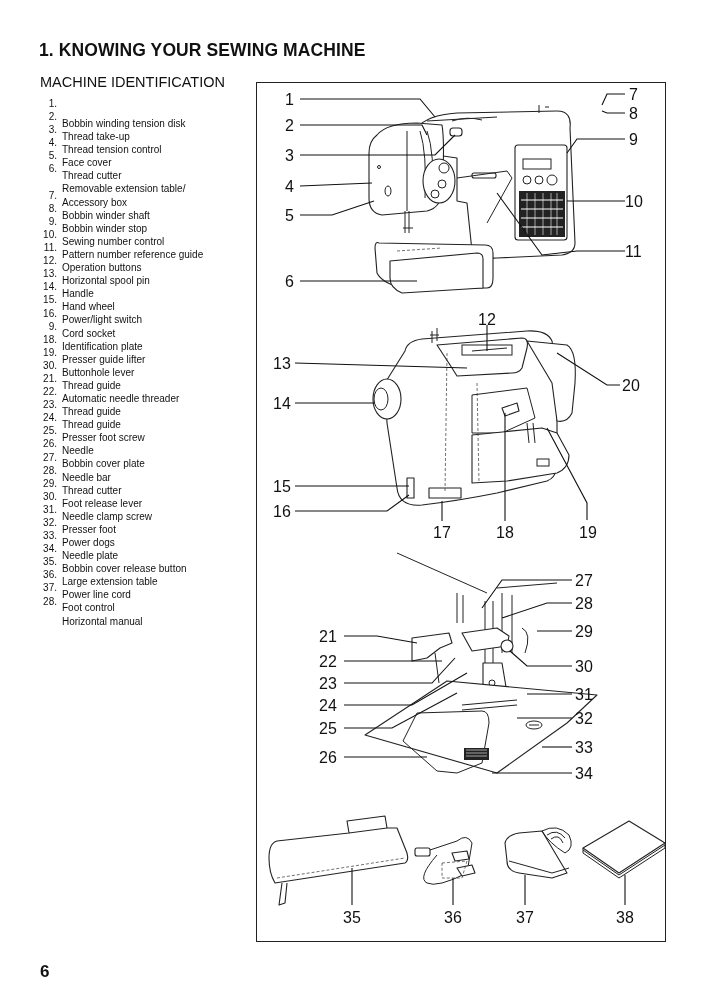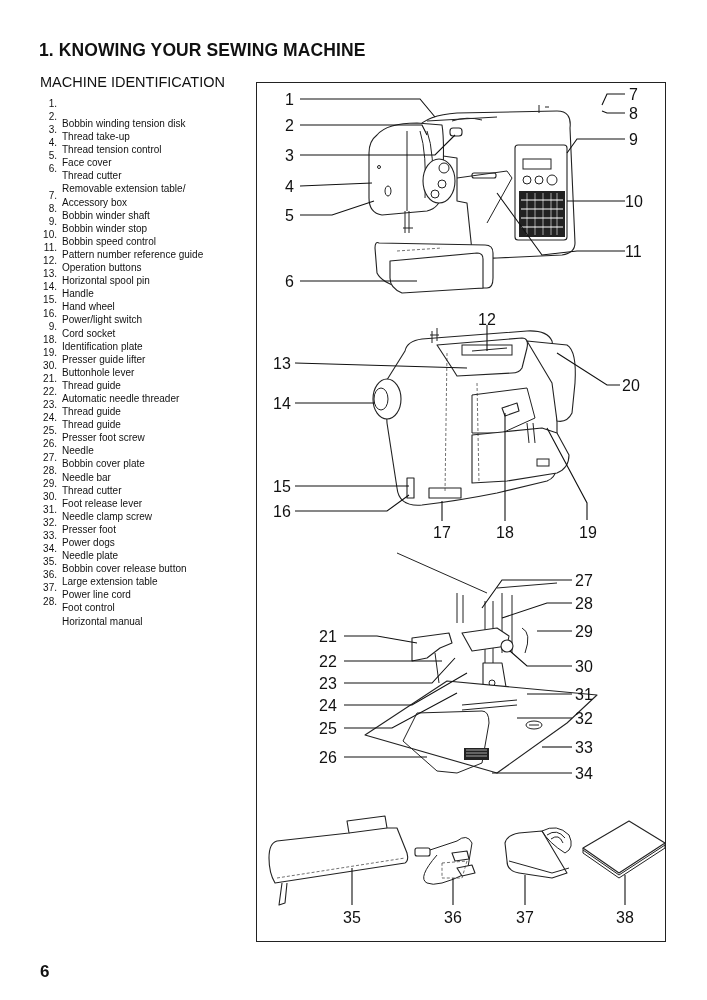--- a/index.html
+++ b/index.html
@@ -29,21 +29,21 @@
 <ul class="parts" id="parts-list">
     <li><span class="num">1.</span><span class="txt">Bobbin winding tension disk</span></li>
     <li><span class="num">2.</span><span class="txt">Thread take-up</span></li>
     <li><span class="num">3.</span><span class="txt">Thread tension control</span></li>
     <li><span class="num">4.</span><span class="txt">Face cover</span></li>
     <li><span class="num">5.</span><span class="txt">Thread cutter</span></li>
     <li><span class="num">6.</span><span class="txt">Removable extension table/</span></li>
     <li><span class="num"></span><span class="txt">Accessory box</span></li>
     <li><span class="num">7.</span><span class="txt">Bobbin winder shaft</span></li>
     <li><span class="num">8.</span><span class="txt">Bobbin winder stop</span></li>
-    <li><span class="num">9.</span><span class="txt">Bobbin speed control</span></li>
+    <li><span class="num">9.</span><span class="txt">Sewing number control</span></li>
     <li><span class="num">10.</span><span class="txt">Pattern number reference guide</span></li>
     <li><span class="num">11.</span><span class="txt">Operation buttons</span></li>
     <li><span class="num">12.</span><span class="txt">Horizontal spool pin</span></li>
     <li><span class="num">13.</span><span class="txt">Handle</span></li>
     <li><span class="num">14.</span><span class="txt">Hand wheel</span></li>
     <li><span class="num">15.</span><span class="txt">Power/light switch</span></li>
     <li><span class="num">16.</span><span class="txt">Cord socket</span></li>
     <li><span class="num">9.</span><span class="txt">Identification plate</span></li>
     <li><span class="num">18.</span><span class="txt">Presser guide lifter</span></li>
     <li><span class="num">19.</span><span class="txt">Buttonhole lever</span></li>

